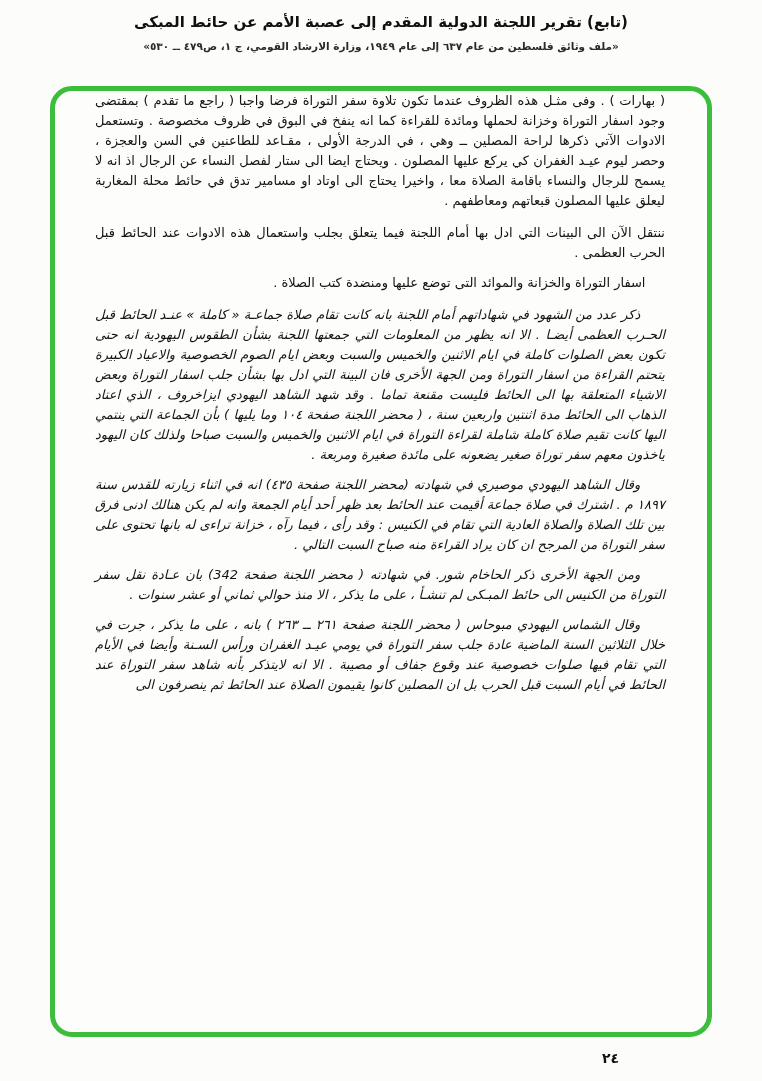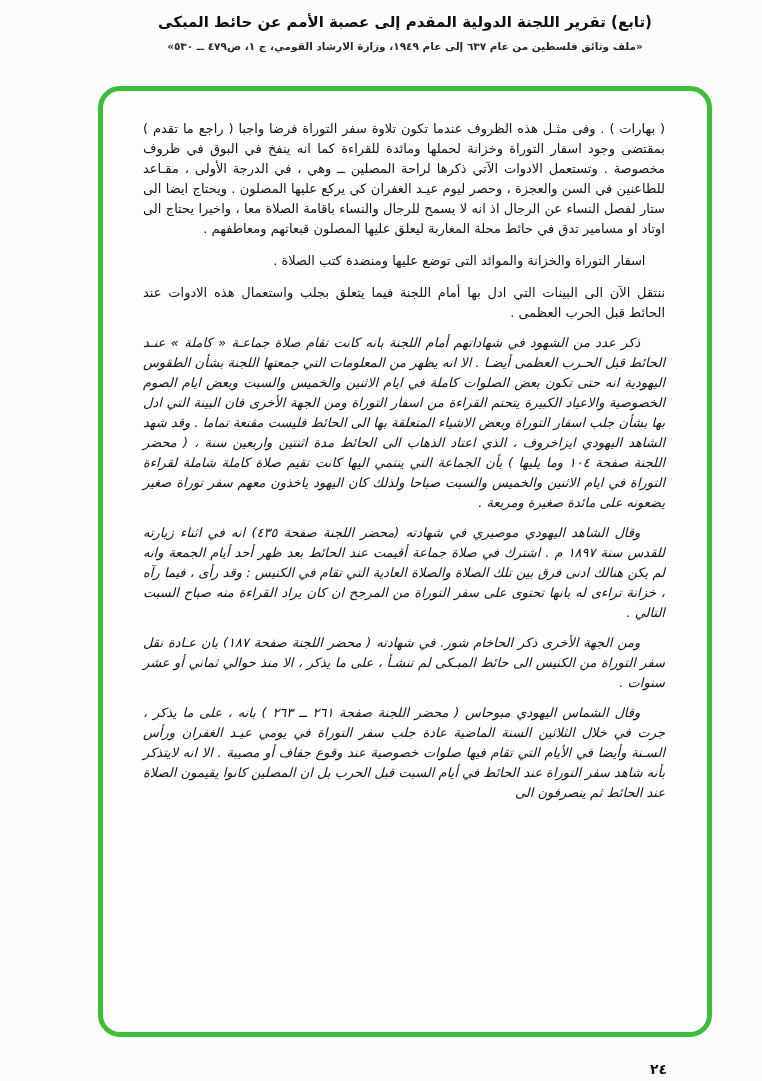--- a/index.html
+++ b/index.html
@@ -11,21 +11,20 @@
     width:762px;height:1081px;
     background:#fcfcfa;
     font-family:"DejaVu Sans","Liberation Sans",sans-serif;
     color:var(--ink);
     position:relative;
     overflow:hidden;
   }
   .page{
     position:absolute;inset:0;
     direction:rtl;
-    margin-left:48px;
   }
   .header{
     text-align:center;
     padding-top:12px;
     line-height:1.4;
   }
   .header .title{
     font-size:15px;
     font-weight:bold;
     color:#101010;
@@ -34,63 +33,63 @@
     font-size:10.5px;
     font-weight:bold;
     color:#2a2a2a;
     margin-top:6px;
   }
   .content-box{
     position:absolute;
     top:86px;left:50px;right:50px;bottom:44px;
     border:5px solid var(--green);
     border-radius:22px;
-    padding:28px 42px 8px 40px;
+    padding:0 42px 8px 40px;
     box-sizing:border-box;
     background:#fdfdfb;
     overflow:hidden;
   }
   .para{
     margin:0 0 10px 0;
     font-size:13px;
     line-height:20px;
     text-align:justify;
     color:var(--ink);
     letter-spacing:0;
   }
   .para.indent{ text-indent:1.9em;font-style:italic; }
   .para.heading-line{
     text-indent:1.5em;
     margin-bottom:12px;
   }
   .para.first{ margin-bottom:12px; }
   .page-number{
     position:absolute;
-    bottom:4px;
+    bottom:15px;
     left:602px;
     font-size:14px;
     font-weight:bold;
     color:#111;
   }
 </style>
 </head>
 <body>
 
 <div class="page">
 
   <div class="header">
     <div class="title">(تابع) تقرير اللجنة الدولية المقدم إلى عصبة الأمم عن حائط المبكى</div>
     <div class="subtitle">«ملف وثائق فلسطين من عام ٦٣٧ إلى عام ١٩٤٩، وزارة الارشاد القومي، ج ١، ص٤٧٩ ــ ٥٣٠»</div>
   </div>
 
   <div class="content-box">
     <p class="para first">( بهارات ) . وفى مثـل هذه الظروف عندما تكون تلاوة سفر التوراة فرضا واجبا ( راجع ما تقدم ) بمقتضى وجود اسفار التوراة وخزانة لحملها ومائدة للقراءة كما انه ينفخ في البوق في ظروف مخصوصة . وتستعمل الادوات الآتي ذكرها لراحة المصلين ــ وهي ، في الدرجة الأولى ، مقـاعد للطاعنين في السن والعجزة ، وحصر ليوم عيـد الغفران كي يركع عليها المصلون . ويحتاج ايضا الى ستار لفصل النساء عن الرجال اذ انه لا يسمح للرجال والنساء باقامة الصلاة معا ، واخيرا يحتاج الى اوتاد او مسامير تدق في حائط محلة المغاربة ليعلق عليها المصلون قبعاتهم ومعاطفهم .</p>
+    <p class="para">ننتقل الآن الى البينات التي ادل بها أمام اللجنة فيما يتعلق بجلب واستعمال هذه الادوات عند الحائط قبل الحرب العظمى .</p>
     <p class="para heading-line">اسفار التوراة والخزانة والموائد التى توضع عليها ومنضدة كتب الصلاة .</p>
-    <p class="para">ننتقل الآن الى البينات التي ادل بها أمام اللجنة فيما يتعلق بجلب واستعمال هذه الادوات عند الحائط قبل الحرب العظمى .</p>
     <p class="para indent">ذكر عدد من الشهود في شهاداتهم أمام اللجنة بانه كانت تقام صلاة جماعـة « كاملة » عنـد الحائط قبل الحـرب العظمى أيضـا . الا انه يظهر من المعلومات التي جمعتها اللجنة بشأن الطقوس اليهودية انه حتى تكون بعض الصلوات كاملة في ايام الاثنين والخميس والسبت وبعض ايام الصوم الخصوصية والاعياد الكبيرة يتحتم القراءة من اسفار التوراة ومن الجهة الأخرى فان البينة التي ادل بها بشأن جلب اسفار التوراة وبعض الاشياء المتعلقة بها الى الحائط فليست مقنعة تماما . وقد شهد الشاهد اليهودي ايزاخروف ، الذي اعتاد الذهاب الى الحائط مدة اثنتين واربعين سنة ، ( محضر اللجنة صفحة ١٠٤ وما يليها ) بأن الجماعة التي ينتمي اليها كانت تقيم صلاة كاملة شاملة لقراءة التوراة في ايام الاثنين والخميس والسبت صباحا ولذلك كان اليهود ياخذون معهم سفر توراة صغير يضعونه على مائدة صغيرة ومربعة .</p>
     <p class="para indent">وقال الشاهد اليهودي موصيري في شهادته (محضر اللجنة صفحة ٤٣٥) انه في اثناء زيارته للقدس سنة ١٨٩٧ م . اشترك في صلاة جماعة أقيمت عند الحائط بعد ظهر أحد أيام الجمعة وانه لم يكن هنالك ادنى فرق بين تلك الصلاة والصلاة العادية التي تقام في الكنيس : وقد رأى ، فيما رآه ، خزانة تراءى له بانها تحتوى على سفر التوراة من المرجح ان كان يراد القراءة منه صباح السبت التالي .</p>
-    <p class="para indent">ومن الجهة الأخرى ذكر الحاخام شور. في شهادته ( محضر اللجنة صفحة ١٨٧) بان عـادة نقل سفر التوراة من الكنيس الى حائط المبـكى لم تنشـأ ، على ما يذكر ، الا منذ حوالي ثماني أو عشر سنوات .</p>
+    <p class="para indent">ومن الجهة الأخرى ذكر الحاخام شور. في شهادته ( محضر اللجنة صفحة 342) بان عـادة نقل سفر التوراة من الكنيس الى حائط المبـكى لم تنشـأ ، على ما يذكر ، الا منذ حوالي ثماني أو عشر سنوات .</p>
     <p class="para indent">وقال الشماس اليهودي مبوحاس ( محضر اللجنة صفحة ٢٦١ ــ ٢٦٣ ) بانه ، على ما يذكر ، جرت في خلال الثلاثين السنة الماضية عادة جلب سفر التوراة في يومي عيـد الغفران ورأس السـنة وأيضا في الأيام التي تقام فيها صلوات خصوصية عند وقوع جفاف أو مصيبة . الا انه لايتذكر بأنه شاهد سفر التوراة عند الحائط في أيام السبت قبل الحرب بل ان المصلين كانوا يقيمون الصلاة عند الحائط ثم ينصرفون الى</p>
   </div>
 
   <div class="page-number">٢٤</div>
 
 </div>
 
 </body></html>

